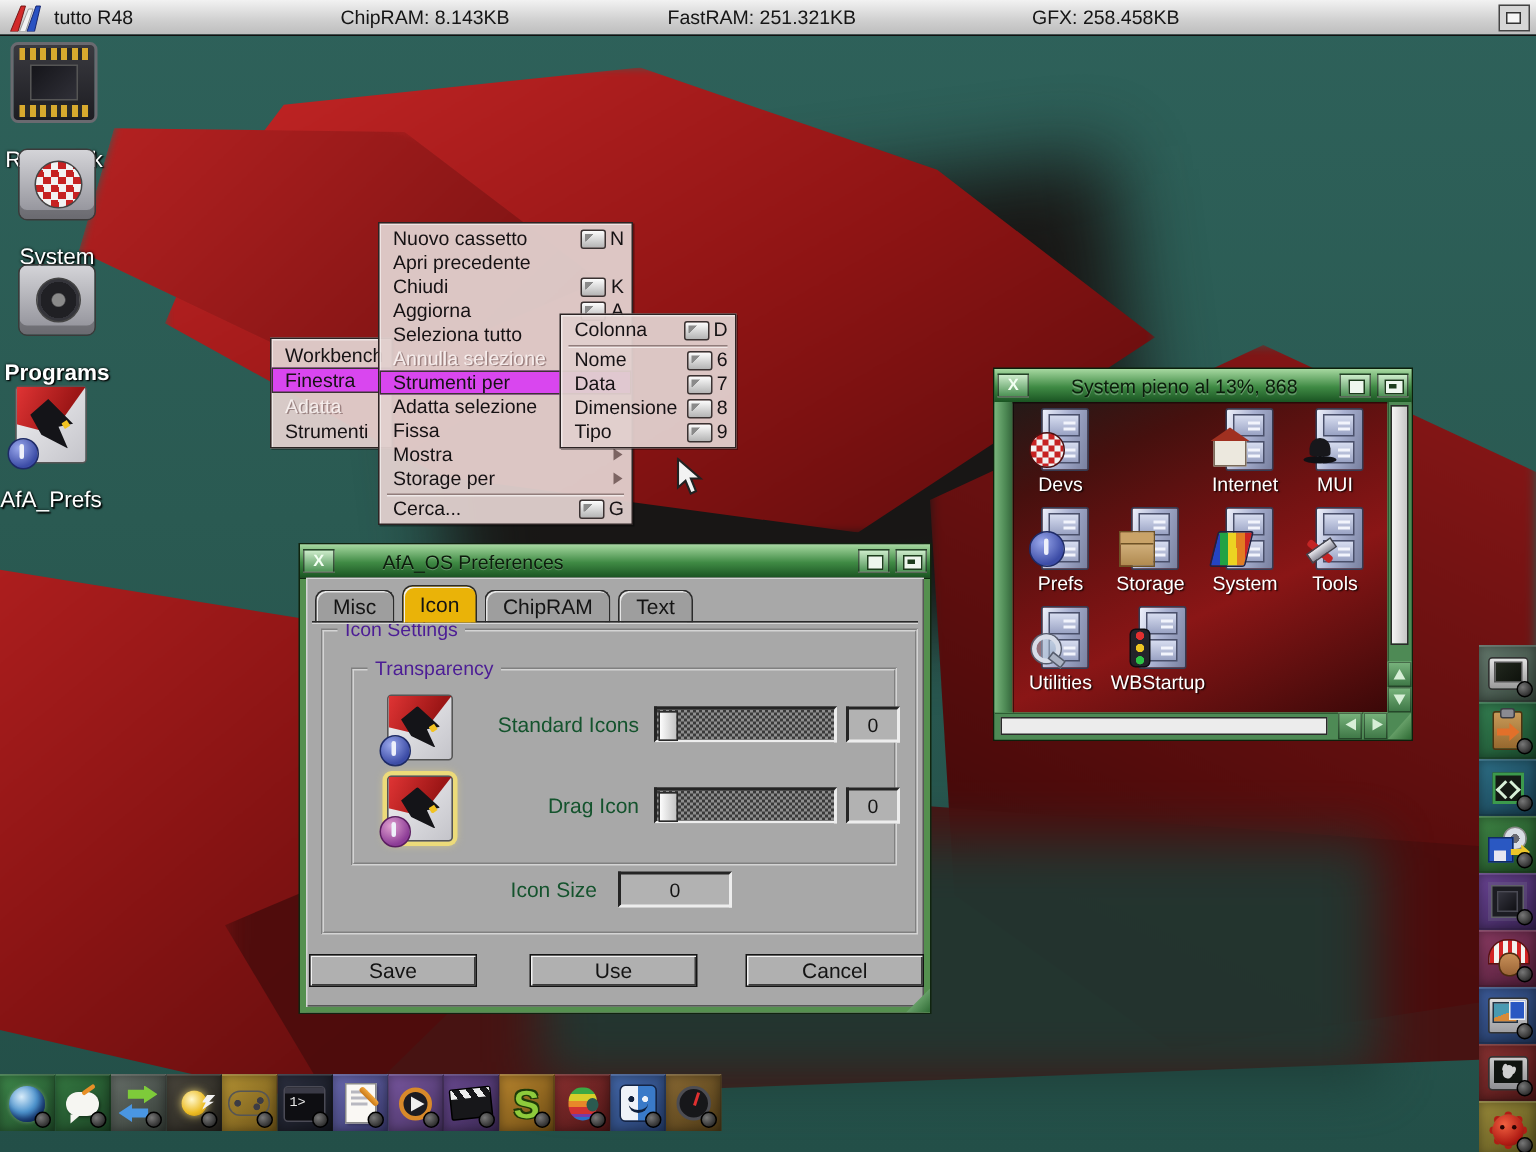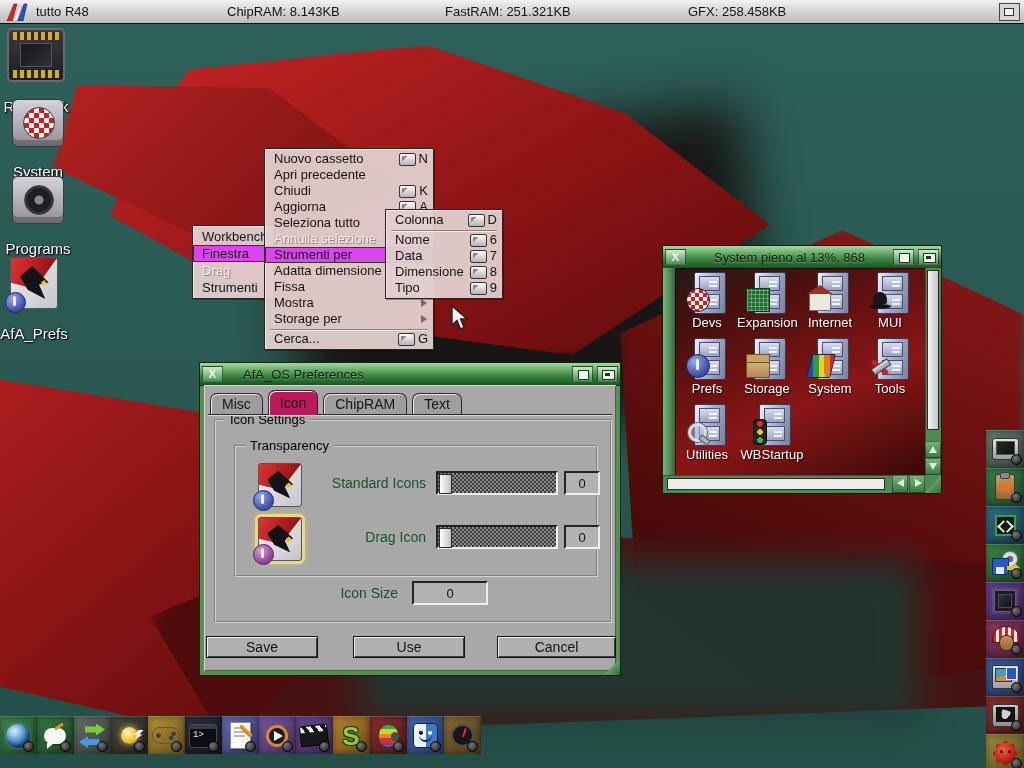--- a/index.html
+++ b/index.html
@@ -72,21 +72,21 @@
     clip-path:polygon(0 40%,60% 0,100% 60%,40% 100%);}
   .bluepin{position:absolute;left:-6px;bottom:-5px;width:19px;height:19px;border-radius:50%;
     background:radial-gradient(circle at 35% 30%,#9aa8ec,#3c4ca6 70%);border:1px solid #1d2a66;}
   .bluepin::after{content:"";position:absolute;left:7px;top:3px;width:3px;height:10px;
     background:#eef0fa;border-radius:2px;}
   .pinkpin{background:radial-gradient(circle at 35% 30%,#e0a0d0,#8c3c96 70%);border-color:#5a1d60;}
 
   
   .pmenu{position:absolute;background:rgba(224,208,206,0.95);border:1px solid #2c2424;
     box-shadow:inset 1px 1px 0 rgba(255,255,255,.55),1px 1px 0 rgba(0,0,0,.35);
-    font-size:13px;color:#161214;padding:2px 0;margin-left:12px;}
+    font-size:13px;color:#161214;padding:2px 0;}
   .mi{position:relative;height:16px;line-height:16px;padding:0 9px;white-space:nowrap;}
   .mi.sel{background:#d946ef;outline:1px solid #3c3434;outline-offset:-1px;}
   .mi.dis{color:rgba(250,244,242,.88);text-shadow:1px 1px 0 rgba(104,74,74,.55);}
   .msep{height:1px;background:#917d7b;margin:2px 5px 1px 5px;
     box-shadow:0 1px 0 rgba(255,255,255,.6);}
   .mshort{position:absolute;right:5px;top:2px;height:12px;display:flex;align-items:center;gap:3px;}
   .akey{width:15px;height:11px;border:1px solid #3a3232;border-radius:2px;
     background:linear-gradient(#fdfdfd,#b4b4b4);position:relative;display:inline-block;}
   .akey::after{content:"";position:absolute;left:2px;top:2px;width:8px;height:5px;
     background:linear-gradient(135deg,#8a8a8a 45%,transparent 45%);}
@@ -114,27 +114,27 @@
   .tgad.right2 i{position:absolute;left:4px;top:3px;width:11px;height:8px;background:#eef6ee;
     border:1px solid #1c3c1c;display:block;}
   .tgad.right2 i::after{content:"";position:absolute;left:2px;top:2px;width:5px;height:3px;
     background:#1c3c1c;}
   #prefsbody{position:absolute;left:0;top:22px;right:0;bottom:0;background:#a8a8a8;
     box-shadow:inset 1px 1px 0 #d6d6d6,inset -1px -1px 0 #565656;}
   .tabrow{position:absolute;left:6px;top:6px;height:24px;display:flex;align-items:flex-end;}
   .tab{height:21px;line-height:21px;padding:0 11px;font-size:14px;color:#141414;
     background:#9e9e9e;border:1px solid #2a2a2a;border-bottom:none;border-radius:7px 7px 0 0;
     box-shadow:inset 1px 1px 0 #e6e6e6;margin-right:5px;position:relative;z-index:1;}
-  .tab.active{height:24px;line-height:24px;background:#be185d;z-index:3;
+  .tab.active{height:24px;line-height:24px;background:#eab308;z-index:3;
     box-shadow:inset 1px 1px 0 #f0f0f0;}
   .tabline{position:absolute;left:4px;right:4px;top:29px;height:0;border-top:1px solid #2a2a2a;
     box-shadow:0 1px 0 #d9d9d9;z-index:2;}
   .fsgroup{position:absolute;border:2px groove #d4d4d4;}
   .fslabel{position:absolute;top:-9px;left:9px;background:#a8a8a8;padding:0 5px;
-    font-size:13px;color:#000000;}
+    font-size:13px;color:#4c1d95;}
   #grp-icon{left:10px;top:34px;width:394px;height:200px;}
   #grp-transp{left:18px;top:24px;width:360px;height:128px;}
   .prowlabel{position:absolute;font-size:14px;color:#14532d;text-align:right;width:110px;}
   .pslider{position:absolute;width:122px;height:24px;background:#3c3c3c;box-sizing:border-box;
     border-top:2px solid #242424;border-left:2px solid #242424;
     border-right:2px solid #ededed;border-bottom:2px solid #ededed;}
   .pslider .track{position:absolute;inset:0;
     background:conic-gradient(#8e8e8e 0 25%,#3a3a3a 0 50%,#8e8e8e 0 75%,#3a3a3a 0) 0 0/4px 4px;}
   .pslider .knob{position:absolute;left:1px;top:1px;width:11px;height:18px;
     background:linear-gradient(90deg,#fdfdfd,#c2c2c2);border:1px solid #2a2a2a;z-index:2;}
@@ -423,40 +423,40 @@
         <i></i>
       </div>
     <div class="dlabel">Ram Disk</div>
   </div>
   <div class="deskicon" style="left:2px;top:99px;">
     <div class="icart ic-disk" style="width:50px;height:46px;">
       <div class="checkerball"></div>
     </div>
     <div class="dlabel">System</div>
   </div>
-  <div class="deskicon" style="left:2px;top:176px;">
+  <div class="deskicon" style="left:2px;top:176px;font-weight:bold;">
     <div class="icart ic-disk" style="width:50px;height:46px;">
       <div class="fandisc"></div>
     </div>
     <div class="dlabel">Programs</div>
   </div>
   <div class="deskicon" style="left:-2px;top:257px;">
     <div class="icart afaicon" style="width:46px;height:50px;">
       <div class="ared"></div>
         <div class="abird"></div>
         <div class="aeye"></div>
       <div class="bluepin"></div>
     </div>
     <div class="dlabel">AfA_Prefs</div>
   </div>
 
   <div class="pmenu" id="menu-titles">
     <div class="mi">Workbench</div>
     <div class="mi sel">Finestra</div>
-    <div class="mi dis">Drag</div>
+    <div class="mi dis">Adatta</div>
     <div class="mi">Strumenti</div>
   </div>
 
   <div class="pmenu" id="menu-window">
     <div class="mi">
       <span>Nuovo cassetto</span>
       <span class="mshort">
           <span class="akey"></span>
           <span>N</span>
         </span>
@@ -481,21 +481,21 @@
     <div class="mi">
       <span>Seleziona tutto</span>
     </div>
     <div class="mi dis">
       <span>Annulla selezione</span>
     </div>
     <div class="mi sel">
       <span>Strumenti per</span>
     </div>
     <div class="mi">
-      <span>Adatta dimensione</span>
+      <span>Adatta selezione</span>
     </div>
     <div class="mi">
       <span>Fissa</span>
     </div>
     <div class="mi">
       <span>Mostra</span>
       <span class="subarr"></span>
     </div>
     <div class="mi">
       <span>Storage per</span>
@@ -567,30 +567,20 @@
       <div class="syscell" style="left:2px;top:4px;">
         <div class="cab">
             <div class="cabbody">
               <i class="d1"></i>
               <i class="d2"></i>
             </div>
             <div class="emb emb-devs"></div>
           </div>
         <div class="slabel">Devs</div>
       </div>
-      <div class="syscell" style="left:62px;top:4px;">
-        <div class="cab">
-            <div class="cabbody">
-              <i class="d1"></i>
-              <i class="d2"></i>
-            </div>
-            <div class="emb emb-exp"></div>
-          </div>
-        <div class="slabel">Expansion</div>
-      </div>
       <div class="syscell" style="left:125px;top:4px;">
         <div class="cab">
             <div class="cabbody">
               <i class="d1"></i>
               <i class="d2"></i>
             </div>
             <div class="emb emb-net"></div>
           </div>
         <div class="slabel">Internet</div>
       </div>
@@ -676,21 +666,21 @@
       <div class="htrack"></div>
       <div class="sgad lf" style="right:17px;top:0;height:18px;"></div>
       <div class="sgad rt" style="right:0;top:0;height:18px;"></div>
     </div>
     <div id="grip-sys"></div>
   </div>
 
   <div id="prefswin">
     <div class="gtitle">
       <div class="tgad">X</div>
-      <div class="ttext" style="margin-left:18px;">AfA_OS Preferences</div>
+      <div class="ttext" style="margin-left:30px;">AfA_OS Preferences</div>
       <div style="margin-left:auto;display:flex;">
         <div class="tgad right1">
             <i></i>
           </div>
         <div class="tgad right2">
             <i></i>
           </div>
       </div>
     </div>
     <div id="prefsbody">

